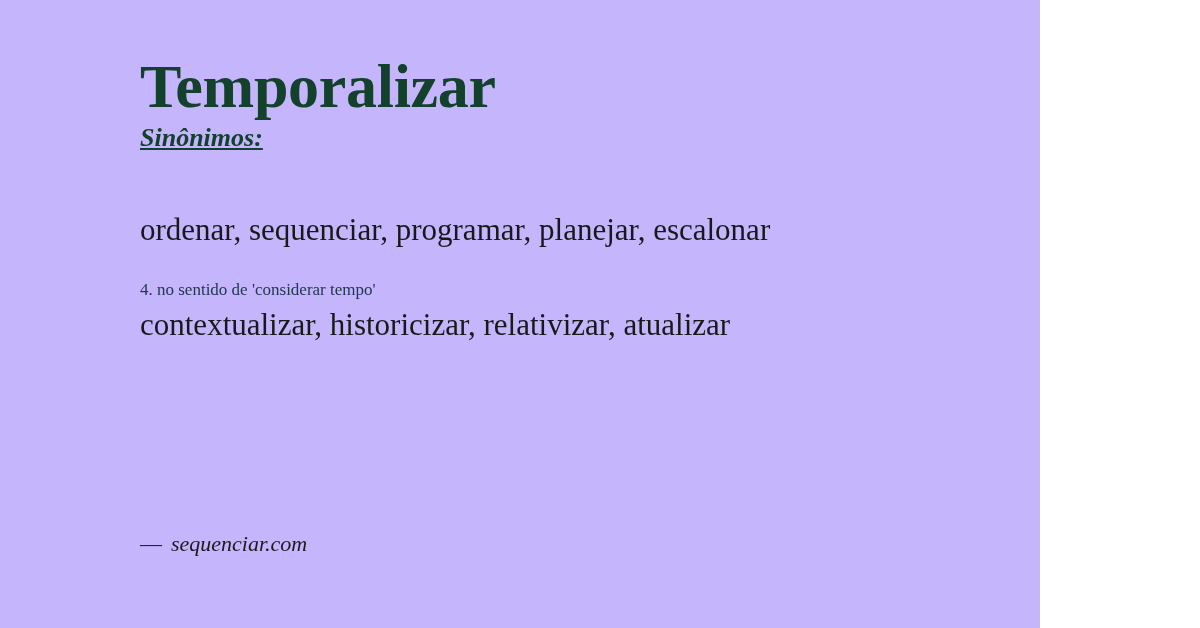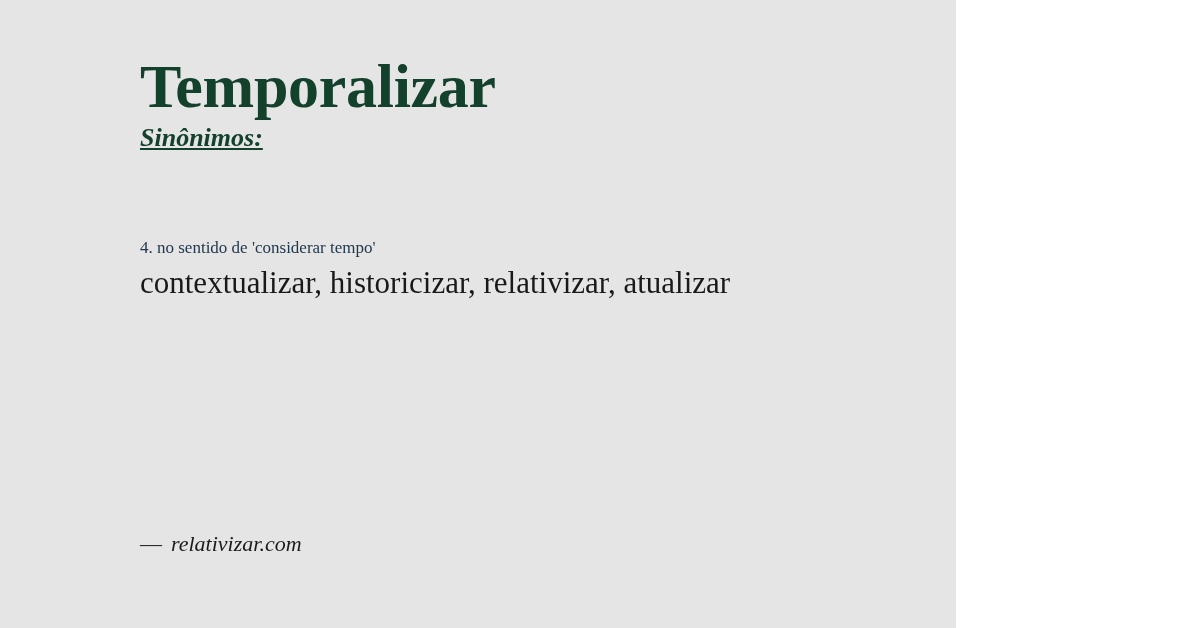--- a/index.html
+++ b/index.html
@@ -11,25 +11,25 @@
     width: 1200px;
     height: 628px;
     background: #ffffff;
     font-family: "Liberation Serif", "DejaVu Serif", serif;
     -webkit-font-smoothing: antialiased;
     overflow: hidden;
   }
 
   .card {
     position: relative;
-    width: 956px;
+    width: 1040px;
     height: 628px;
     box-sizing: border-box;
     padding: 0 60px;
-    background: #e5e5e5;
+    background: #c4b5fd;
   }
 
   
   .header {
     position: absolute;
     left: 140px;
     top: 55px;
   }
 
   .headword {
@@ -120,27 +120,28 @@
 
   <div class="header">
     <h1 class="headword">Temporalizar</h1>
     <div class="subtitle">Sinônimos:</div>
   </div>
 
   <div class="senses">
 
 
     <div class="sense">
+      <div class="sense-synonyms">ordenar, sequenciar, programar, planejar, escalonar</div>
     </div>
 
     <div class="sense">
       <div class="sense-label">4. no sentido de 'considerar tempo'</div>
       <div class="sense-synonyms">contextualizar, historicizar, relativizar, atualizar</div>
     </div>
 
   </div>
 
   <div class="footer">
     <span class="footer-dash">—</span>
-    <span class="footer-source">relativizar.com</span>
+    <span class="footer-source">sequenciar.com</span>
   </div>
 
 </div>
 
 </body></html>

